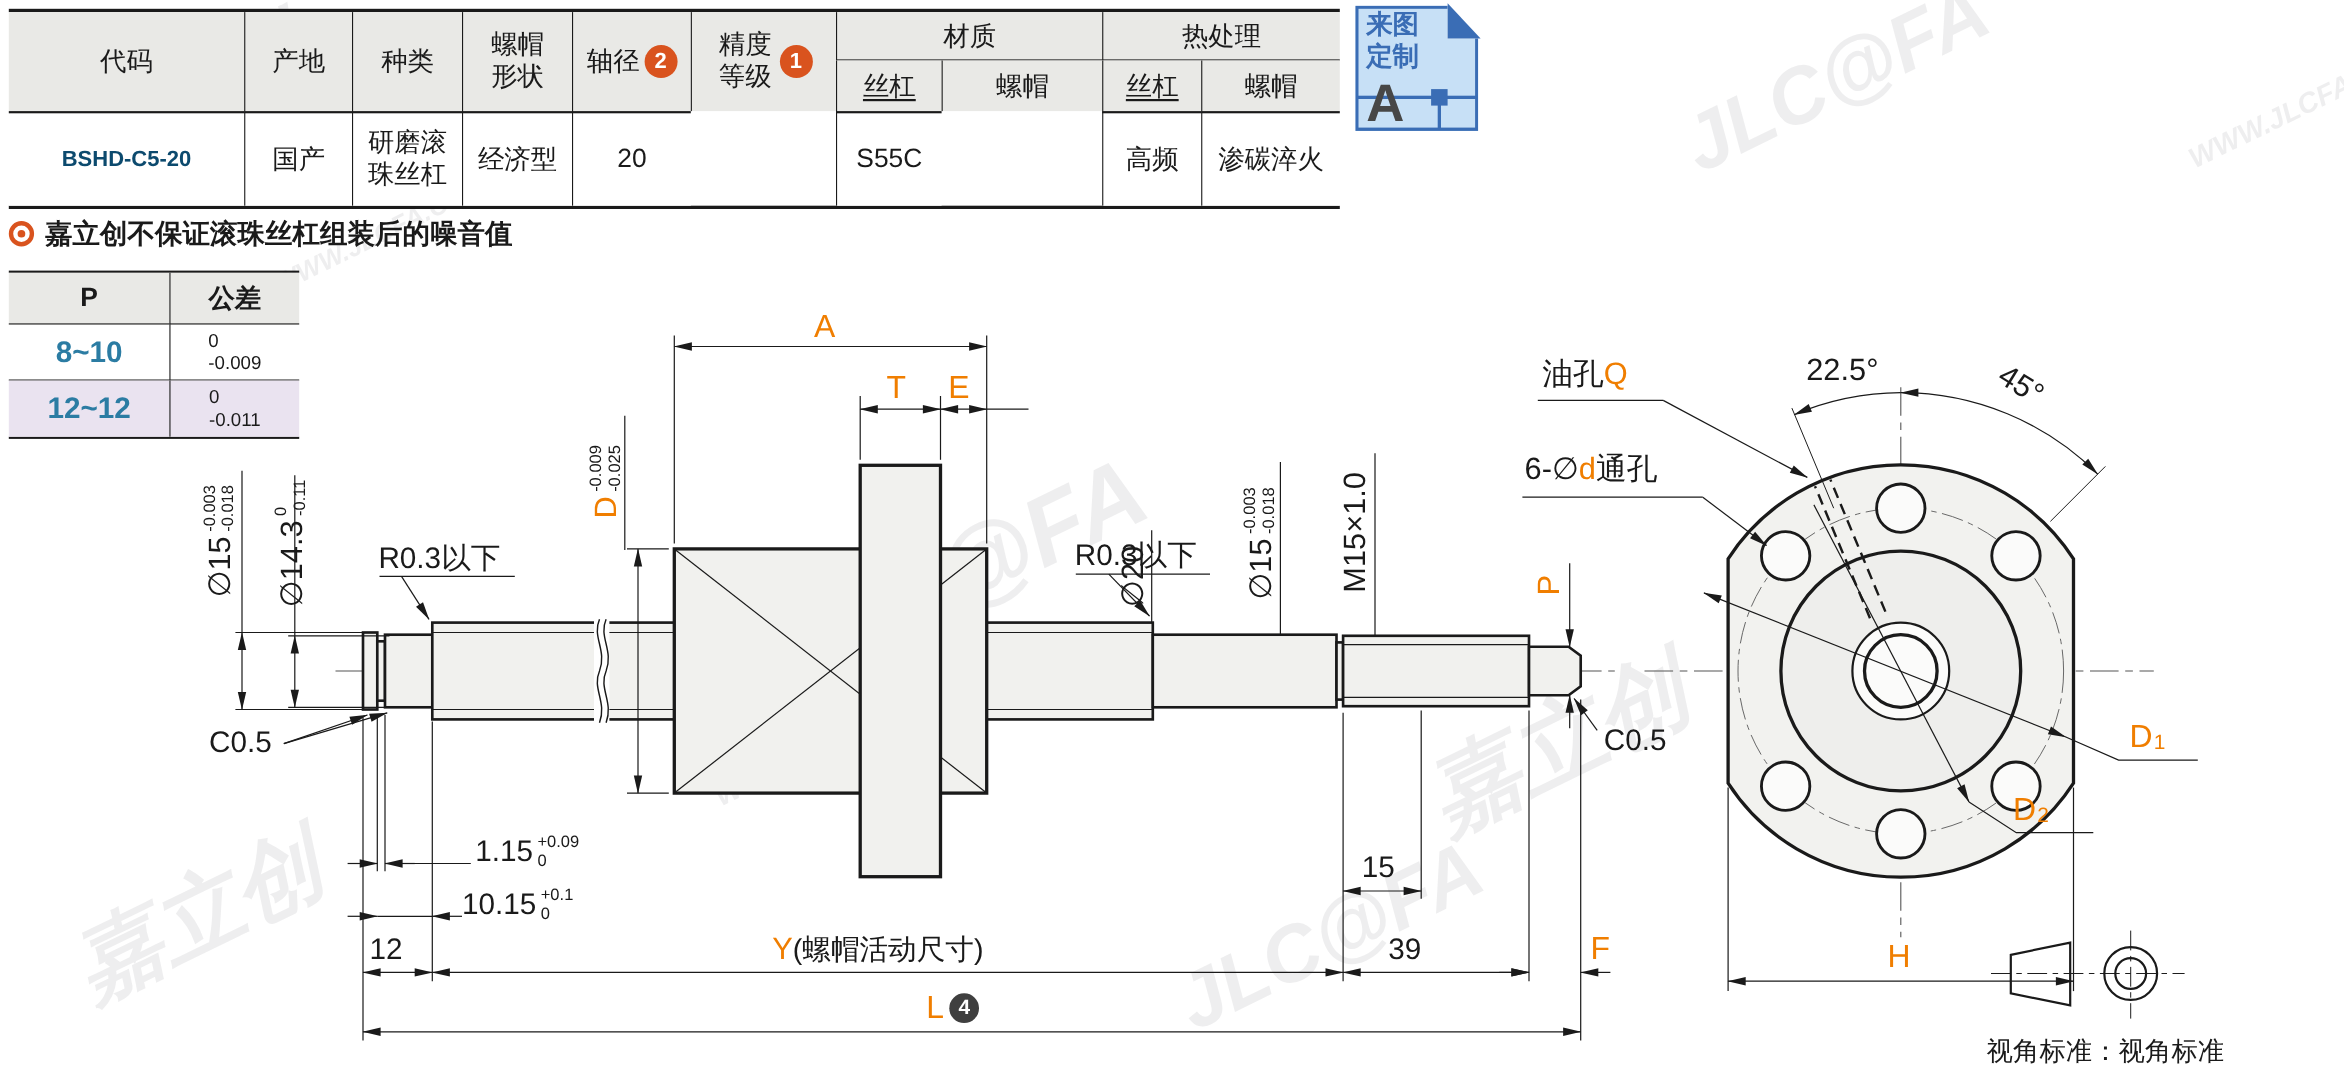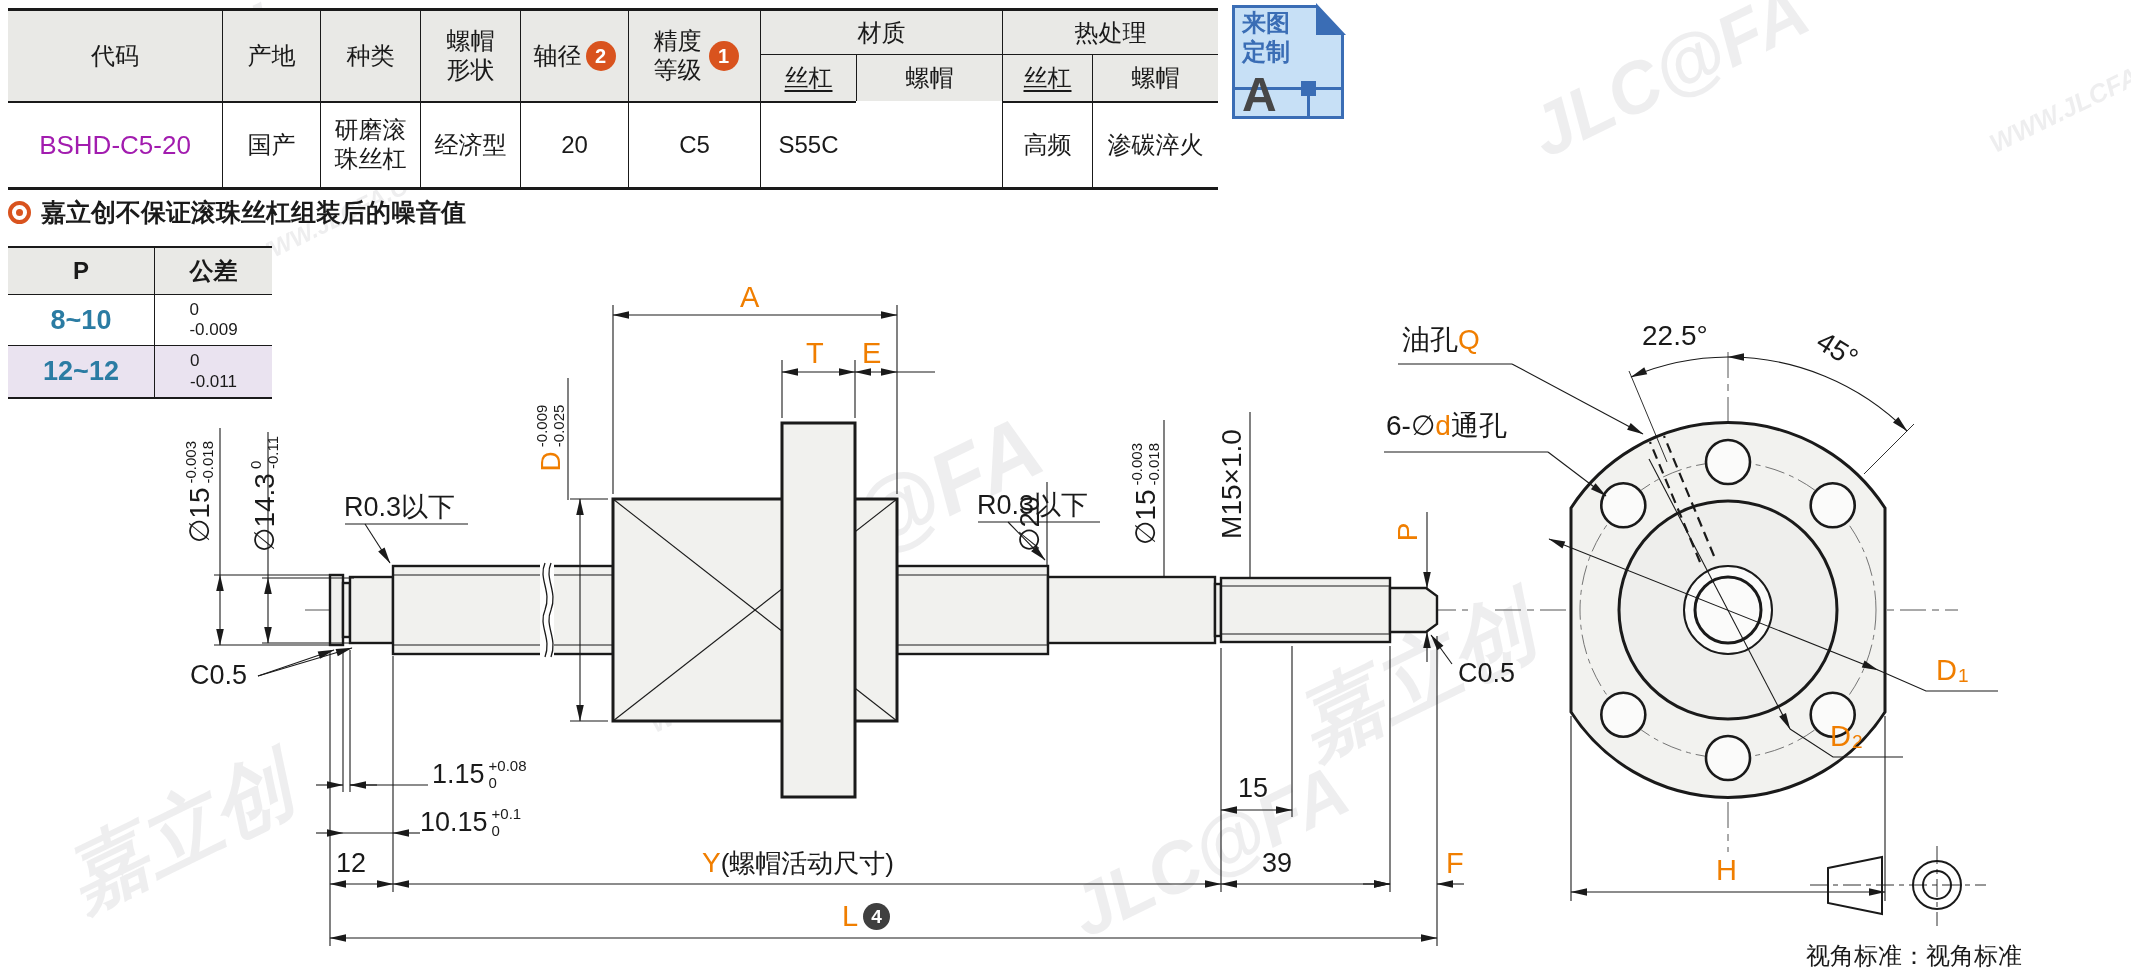--- a/index.html
+++ b/index.html
@@ -27,21 +27,21 @@
   .spec-table{position:absolute;left:8px;top:8px;z-index:3;display:grid;
       grid-template-columns:214px 98px 100px 100px 108px 132px 96px 146px 90px 126px;
       grid-template-rows:44px 46px 86px;
       border-top:3px solid #1a1a1a;border-bottom:3px solid #1a1a1a;background:#fff;}
   .spec-table .cell{display:flex;align-items:center;justify-content:center;font-size:24px;
       border-left:1.3px solid #1a1a1a;text-align:center;}
   .spec-table .th{background:#e9e9e6;}
   .spec-table .no-left{border-left:none;}
   .spec-table .grp{border-bottom:1.3px solid #1a1a1a;}
   .spec-table .data{border-top:2.6px solid #1a1a1a;background:#fff;}
-  .spec-table .code{color:#a21caf;font-weight:normal;font-size:26px;}
+  .spec-table .code{color:#0c4a6e;font-weight:bold;font-size:20px;}
   .spec-table .wrap2{width:54px;line-height:1.2;}
   .spec-table .wrap3{width:80px;line-height:1.2;}
   .spec-table .ul{text-decoration:underline;text-underline-offset:4px;}
   
   .note{position:absolute;left:8px;top:196px;z-index:3;display:flex;align-items:center;font-size:25px;font-weight:bold;}
   .note .bullseye{width:15px;height:15px;border:4px solid #d9531e;border-radius:50%;margin-right:10px;
       display:flex;align-items:center;justify-content:center;flex:none;}
   .note .bullseye i{width:7px;height:7px;background:#d9531e;border-radius:50%;}
   
   .p-table{position:absolute;left:8px;top:246px;z-index:3;display:grid;
@@ -302,21 +302,21 @@
   <div class="lbl letter" style="left:806px;top:339px">
       <span>T</span>
     </div>
   <div class="lbl letter" style="left:862px;top:339px">
       <span>E</span>
     </div>
 
   <div class="lbl" style="left:432px;top:758px">
     <span class="big">1.15</span>
     <span class="tol">
-        <span>+0.08</span>
+        <span>+0.09</span>
         <span>0</span>
       </span>
   </div>
   <div class="lbl" style="left:420px;top:806px">
     <span class="big">10.15</span>
     <span class="tol">
         <span>+0.1</span>
         <span>0</span>
       </span>
   </div>
@@ -394,21 +394,20 @@
       </div>
     <div class="cell th" style="grid-column:10;grid-row:2">螺帽</div>
 
     <div class="cell data code no-left" style="grid-column:1;grid-row:3">BSHD-C5-20</div>
     <div class="cell data" style="grid-column:3;grid-row:3">
         <div class="wrap3">研磨滚珠丝杠</div>
       </div>
     <div class="cell data" style="grid-column:2;grid-row:3">国产</div>
     <div class="cell data" style="grid-column:4;grid-row:3">经济型</div>
     <div class="cell data" style="grid-column:5;grid-row:3">20</div>
-    <div class="cell data" style="grid-column:6;grid-row:3">C5</div>
     <div class="cell data" style="grid-column:7;grid-row:3">S55C</div>
     <div class="cell data" style="grid-column:9;grid-row:3">高频</div>
     <div class="cell data" style="grid-column:10;grid-row:3">渗碳淬火</div>
   </div>
 
   <div class="custom-badge">
     <div class="sheet"></div>
     <div class="fold"></div>
     <div class="hline"></div>
       <div class="vline"></div>

